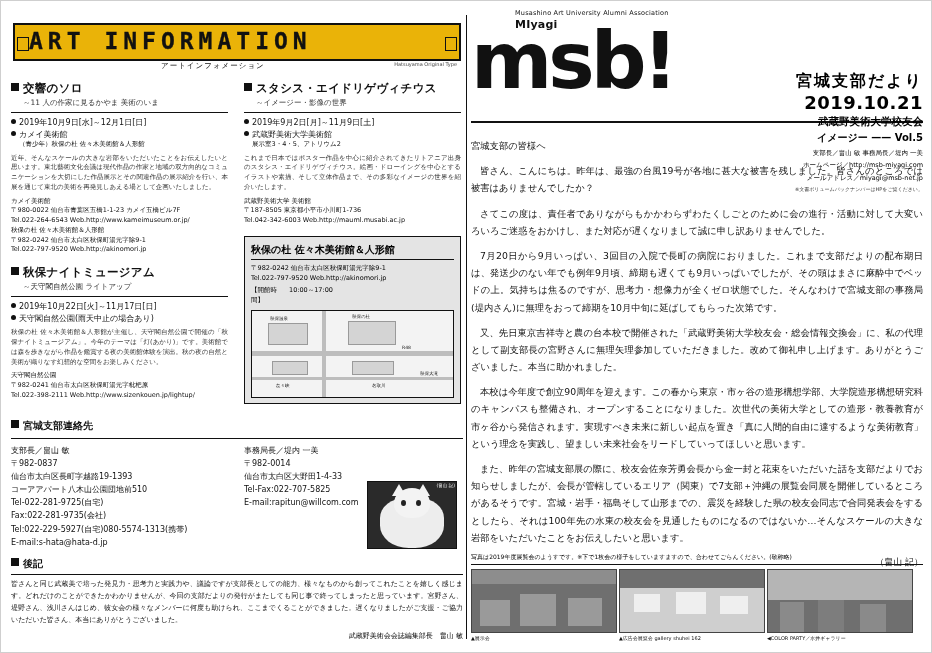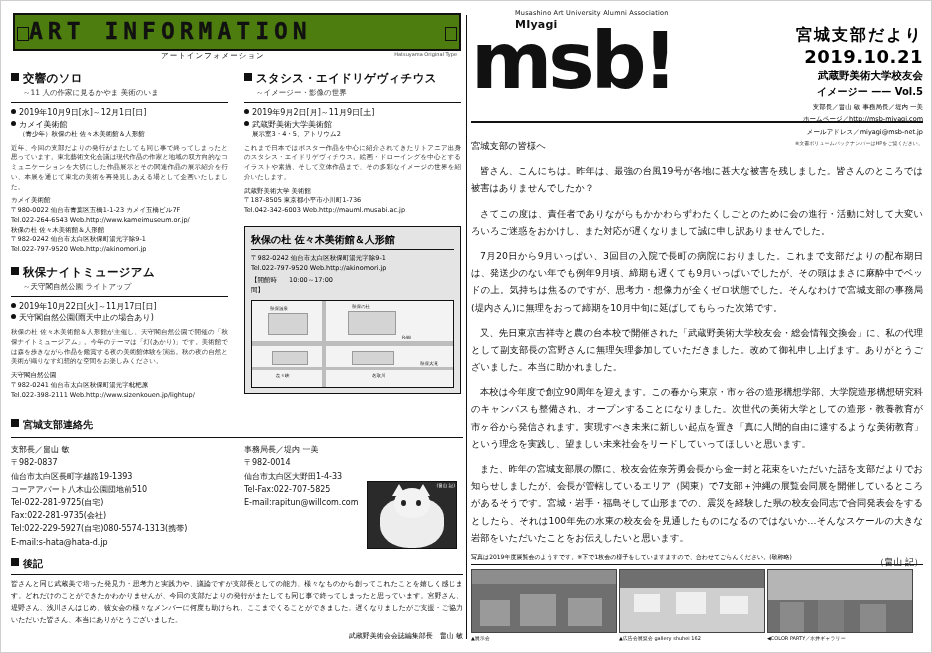--- a/index.html
+++ b/index.html
@@ -7,21 +7,21 @@
   #page{
     width:932px;height:653px;background:#ffffff;position:relative;overflow:hidden;
     box-sizing:border-box;border:1px solid #cfcfcf;
   }
   .col-left{position:absolute;left:10px;top:8px;width:452px;height:636px;}
   .col-right{position:absolute;left:470px;top:8px;width:452px;height:636px;}
   .vdiv{position:absolute;left:465px;top:14px;width:1px;height:624px;background:#111;}
 
   
   .art-title-box{
-    border:2px solid #111;height:34px;position:relative;margin:4px 2px 0 2px;background:#4d7c0f;
+    border:2px solid #111;height:34px;position:relative;margin:14px 2px 0 2px;background:#eab308;
   }
   .art-title{
     position:absolute;left:14px;top:3px;font-size:23px;letter-spacing:5px;font-weight:bold;
     font-family:"DejaVu Sans Mono","Liberation Mono",monospace;color:#111;
     -webkit-text-stroke:0.3px #111;
   }
   .art-sub{position:absolute;left:150px;top:42px;font-size:7.5px;color:#111;letter-spacing:1px;}
   .art-credit{position:absolute;right:6px;top:42px;font-size:5px;color:#444;}
   .art-deco-l{position:absolute;left:2px;top:12px;width:10px;height:12px;border:1px solid #111;}
   .art-deco-r{position:absolute;right:2px;top:12px;width:10px;height:12px;border:1px solid #111;}
@@ -67,21 +67,21 @@
 
   
   .m-top{font-size:6.5px;color:#111;letter-spacing:0.2px;padding-left:44px;}
   .msb{
     font-family:"DejaVu Sans","Liberation Sans",sans-serif;
     font-weight:bold;font-size:78px;line-height:0.78;letter-spacing:-4px;color:#111;
     margin-top:0px;
   }
   .m-right{position:absolute;right:0px;top:16px;width:188px;text-align:right;}
   .m-date{font-size:18px;font-weight:bold;letter-spacing:0.5px;}
-  .m-miyagi{font-size:16px;font-weight:bold;letter-spacing:2px;}
+  .m-miyagi{font-size:16px;font-weight:bold;letter-spacing:2px;margin-top:46px;}
   .m-org{font-size:10.5px;font-weight:bold;margin-top:2px;}
   .m-vol{font-size:10px;font-weight:bold;margin-top:2px;}
   .m-small{font-size:6.5px;margin-top:3px;line-height:1.6;}
   .m-url{font-size:6.5px;line-height:1.6;margin-top:2px;}
   .m-note{font-size:5px;color:#333;margin-top:3px;}
   .rule-thick{border-top:2px solid #111;margin-top:4px;}
 
   
   .body-text{margin-top:14px;font-size:9.3px;line-height:1.85;color:#111;text-align:justify;}
   .body-text p{margin:0 0 8px 0;text-indent:9px;}
@@ -117,21 +117,21 @@
 
       <div class="cell">
 
         <div class="ev">
           <div class="ev-head"><span class="sq"></span><span>交響のソロ</span></div>
           <div class="ev-sub">～11 人の作家に見るかやま 美術のいま</div>
           <div class="ev-rule"></div>
           <div class="ev-line"><span class="dot"></span><span>2019年10月9日[水]～12月1日[日]</span></div>
           <div class="ev-line"><span class="dot"></span><span>カメイ美術館</span></div>
           <div class="ev-line" style="font-size:6.5px;margin-left:8px;">（青少年）秋保の杜 佐々木美術館＆人形館</div>
-          <div class="ev-note">近年、今回の支部だよりの発行がまたしても同じ事で終ってしまったと思っています。東北藝術文化会議は現代作品の作家と地域の双方向的なコミュニケーションを大切にした作品展示とその関連作品の展示紹介を行い、本展を通じて東北の美術を再発見しあえる場として企画いたしました。</div>
+          <div class="ev-note">近年、そんなスケールの大きな岩部をいただいたことをお伝えしたいと思います。東北藝術文化会議は現代作品の作家と地域の双方向的なコミュニケーションを大切にした作品展示とその関連作品の展示紹介を行い、本展を通じて東北の美術を再発見しあえる場として企画いたしました。</div>
           <div class="ev-contact" style="white-space:pre-line;">カメイ美術館
 〒980-0022 仙台市青葉区五橋1-1-23 カメイ五橋ビル7F
 Tel.022-264-6543  Web.http://www.kameimuseum.or.jp/
 秋保の杜 佐々木美術館＆人形館
 〒982-0242 仙台市太白区秋保町湯元字除9-1
 Tel.022-797-9520  Web.http://akinomori.jp</div>
         </div>
 
         <div class="ev" style="margin-top:10px;">
           <div class="ev-head"><span class="sq"></span><span>秋保ナイトミュージアム</span></div>

